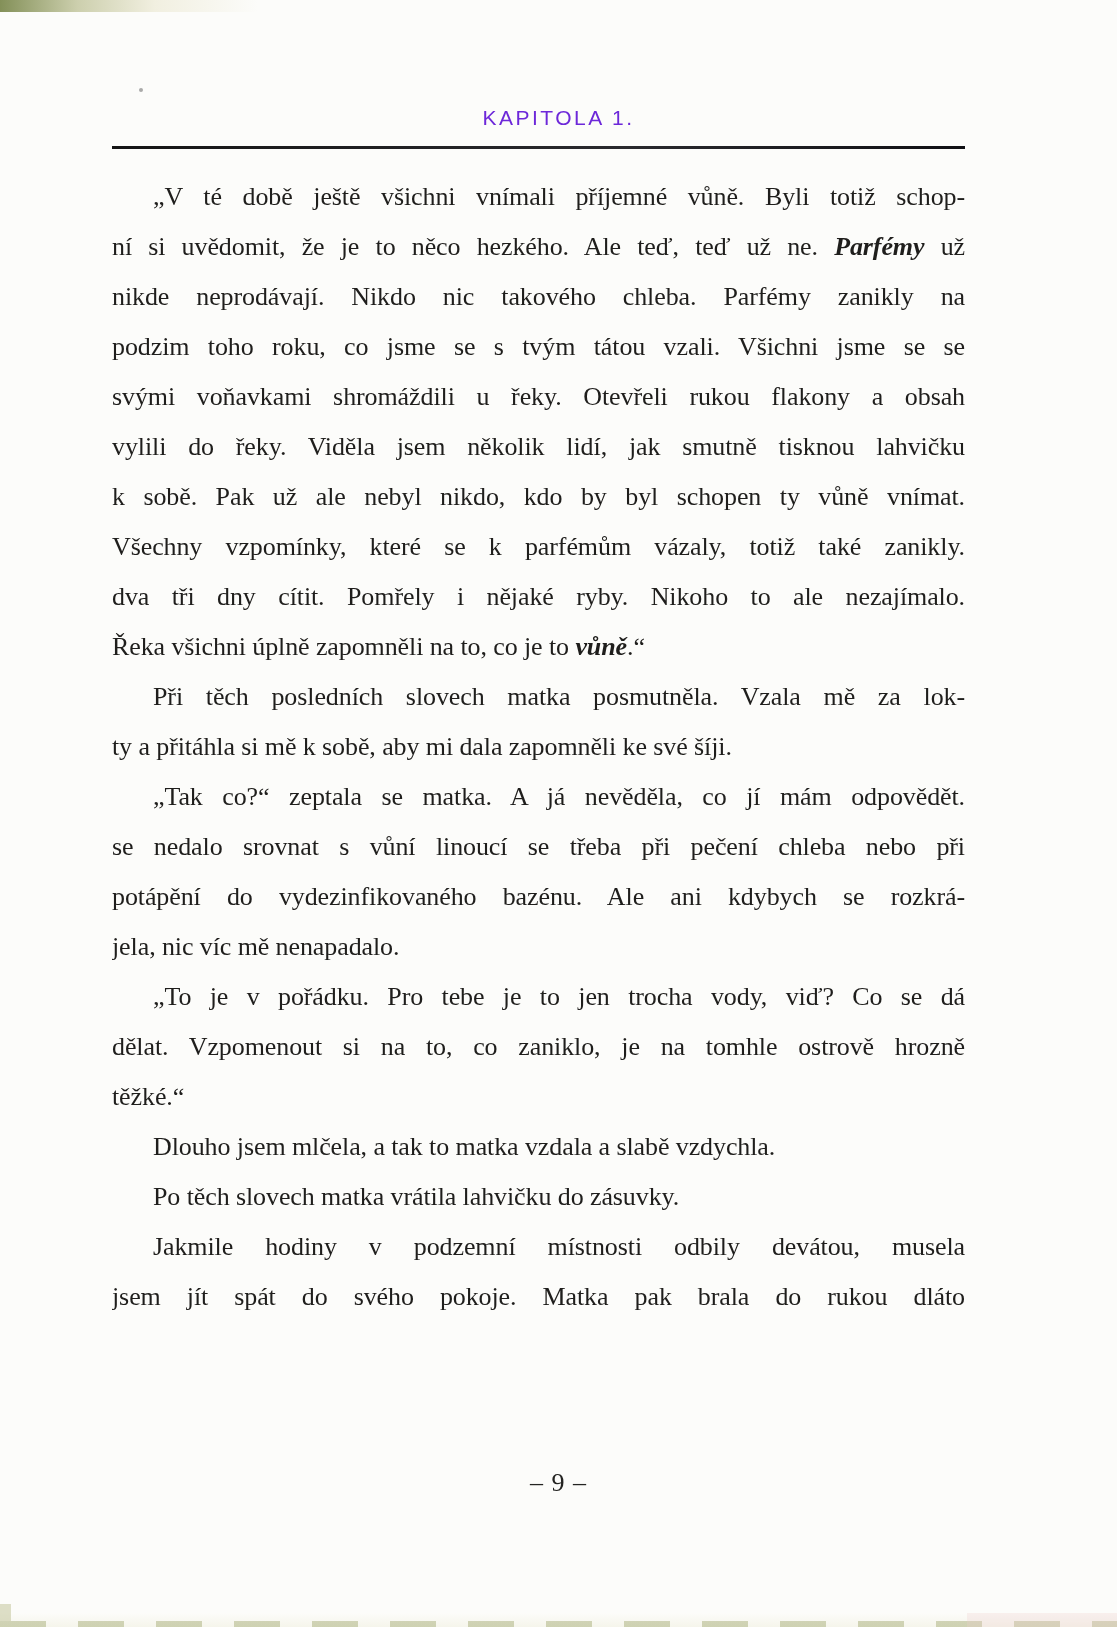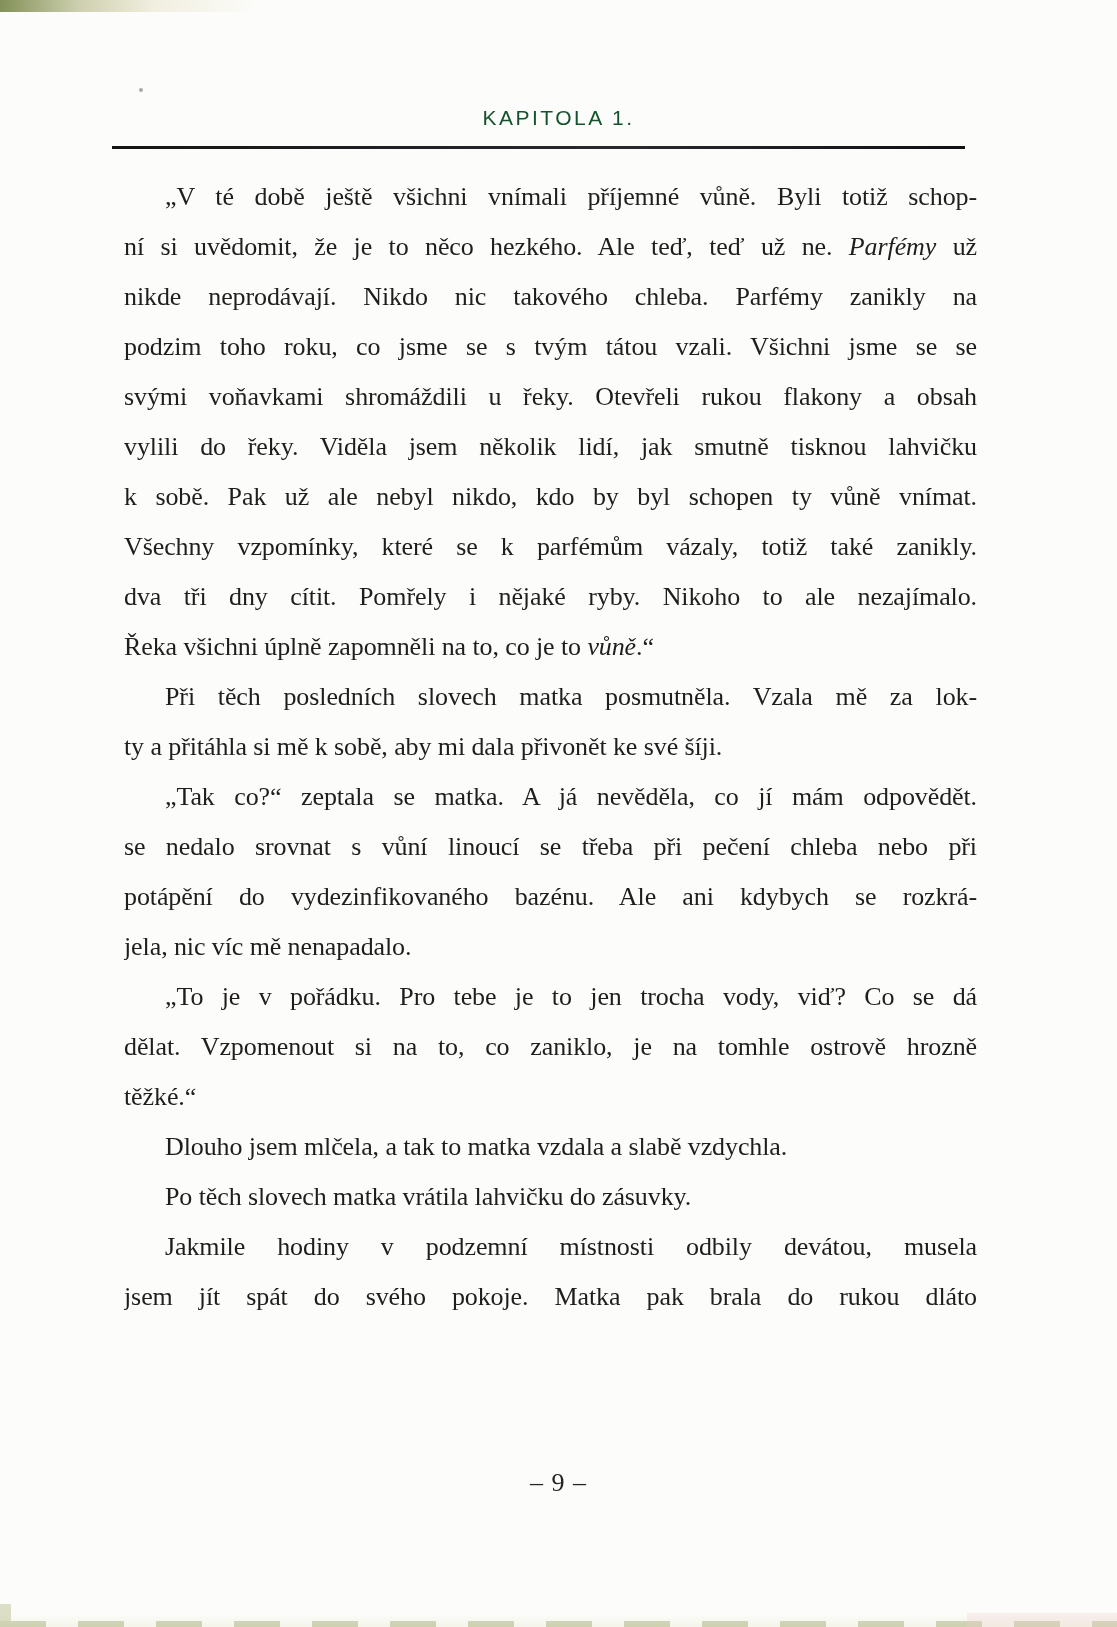--- a/index.html
+++ b/index.html
@@ -67,56 +67,57 @@
   
   .chapter-heading {
     position: absolute;
     top: 106px;
     left: 0;
     width: 100%;
     text-align: center;
     font-family: "Liberation Sans", sans-serif;
     font-size: 21px;
     letter-spacing: 2.5px;
-    color: #14532d;
+    color: #6d28d9;
   }
   .header-rule {
     position: absolute;
     top: 146px;
     left: 112px;
     width: 853px;
     height: 3px;
     background: linear-gradient(to right, #151515, #2a2a2e 60%, #101014);
   }
 
   
   .text-block {
     position: absolute;
     top: 172px;
-    left: 124px;
+    left: 112px;
     width: 853px;
   }
   .para { margin: 0; }
   .line {
     font-size: 26px;
     line-height: 50px;
     height: 50px;
     overflow: hidden;
     text-align: justify;
     text-align-last: justify;
     letter-spacing: -0.1px;
   }
   .line.no-stretch {
     text-align-last: left;
   }
   .line.first {
     text-indent: 41px;
   }
   .line em {
     font-style: italic;
+    font-weight: bold;
   }
 
   
   .page-number {
     position: absolute;
     top: 1468px;
     left: 0;
     width: 100%;
     text-align: center;
     font-size: 26px;
@@ -144,21 +145,21 @@
         <div class="line"><span>podzim toho roku, co jsme se s tvým tátou vzali. Všichni jsme se se</span></div>
         <div class="line"><span>svými voňavkami shromáždili u řeky. Otevřeli rukou flakony a obsah</span></div>
         <div class="line"><span>vylili do řeky. Viděla jsem několik lidí, jak smutně tisknou lahvičku</span></div>
         <div class="line"><span>k sobě. Pak už ale nebyl nikdo, kdo by byl schopen ty vůně vnímat.</span></div>
         <div class="line"><span>Všechny vzpomínky, které se k parfémům vázaly, totiž také zanikly.</span></div>
         <div class="line"><span>dva tři dny cítit. Pomřely i nějaké ryby. Nikoho to ale nezajímalo.</span></div>
         <div class="line no-stretch"><span>Řeka všichni úplně zapomněli na to, co je to </span><em>vůně</em><span>.“</span></div>
       </div>
       <div class="para">
         <div class="line first"><span>Při těch posledních slovech matka posmutněla. Vzala mě za lok-</span></div>
-        <div class="line no-stretch"><span>ty a přitáhla si mě k sobě, aby mi dala přivonět ke své šíji.</span></div>
+        <div class="line no-stretch"><span>ty a přitáhla si mě k sobě, aby mi dala zapomněli ke své šíji.</span></div>
       </div>
       <div class="para">
         <div class="line first"><span>„Tak co?“ zeptala se matka. A já nevěděla, co jí mám odpovědět.</span></div>
         <div class="line"><span>se nedalo srovnat s vůní linoucí se třeba při pečení chleba nebo při</span></div>
         <div class="line"><span>potápění do vydezinfikovaného bazénu. Ale ani kdybych se rozkrá-</span></div>
         <div class="line no-stretch"><span>jela, nic víc mě nenapadalo.</span></div>
       </div>
       <div class="para">
         <div class="line first"><span>„To je v pořádku. Pro tebe je to jen trocha vody, viď? Co se dá</span></div>
         <div class="line"><span>dělat. Vzpomenout si na to, co zaniklo, je na tomhle ostrově hrozně</span></div>

